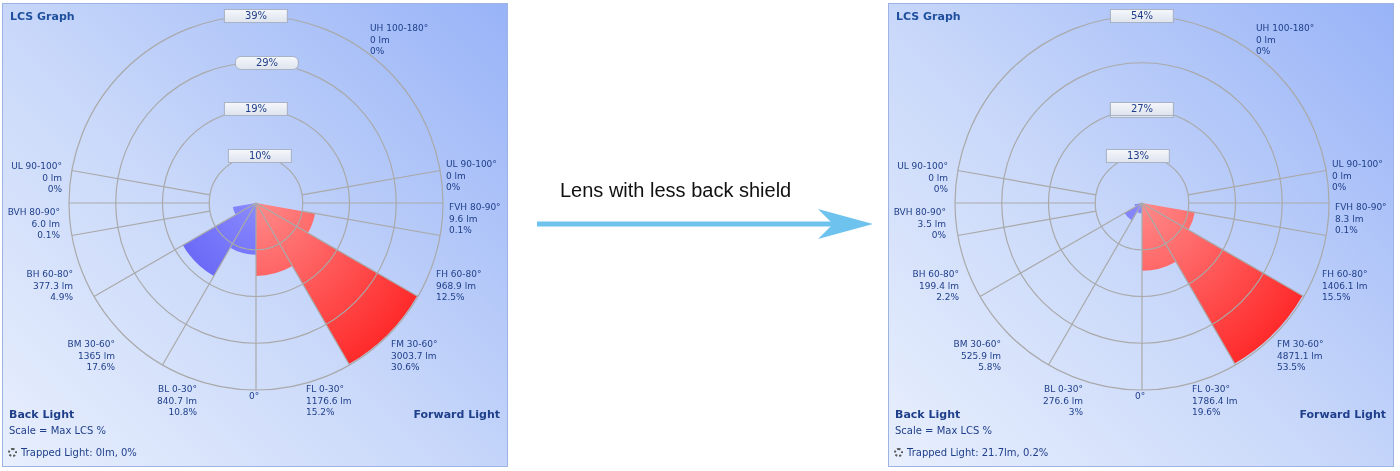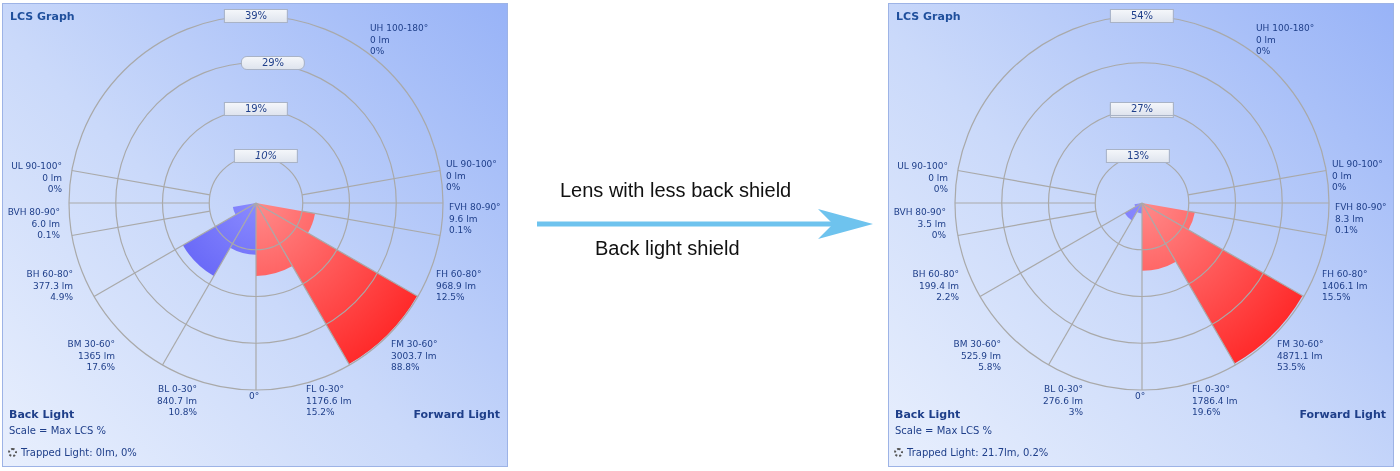--- a/index.html
+++ b/index.html
@@ -59,23 +59,23 @@
       <line x1="299.03976245332075" y1="190.88194769407102" x2="437.1590498132829" y2="166.52779077628404" stroke="#a9a9a9" stroke-width="1.2"></line>
       <line x1="253" y1="199" x2="159.5" y2="360.94675050769" stroke="#a9a9a9" stroke-width="1.2"></line>
       <line x1="253" y1="199" x2="91.05324949230999" y2="292.5" stroke="#a9a9a9" stroke-width="1.2"></line>
       <line x1="206.96023754667928" y1="207.11805230592898" x2="68.8409501867171" y2="231.472209223716" stroke="#a9a9a9" stroke-width="1.2"></line>
       <line x1="206.25" y1="199" x2="66" y2="199" stroke="#a9a9a9" stroke-width="1.2"></line>
       <line x1="206.96023754667928" y1="190.88194769407102" x2="68.8409501867171" y2="166.52779077628404" stroke="#a9a9a9" stroke-width="1.2"></line>
     </svg>
   <div class="title">LCS Graph</div>
 
   <div class="ring-lbl" style="left:253px;top:5px;">39%</div>
-  <div class="ring-lbl" style="left:270px;top:52px;border-radius:6px;">29%</div>
+  <div class="ring-lbl" style="left:264px;top:52px;border-radius:6px;">29%</div>
   <div class="ring-lbl" style="left:253px;top:98px;">19%</div>
-  <div class="ring-lbl" style="left:263px;top:145px;font-style:italic;">10%</div>
+  <div class="ring-lbl" style="left:257px;top:145px;">10%</div>
 
   <div class="lbl" style="left:367px;top:19px;">
     <div>UH 100-180°</div>
       <div>0 lm</div>
       <div>0%</div>
   </div>
   <div class="lbl" style="left:443px;top:155px;">
     <div>UL 90-100°</div>
       <div>0 lm</div>
       <div>0%</div>
@@ -86,21 +86,21 @@
       <div>0.1%</div>
   </div>
   <div class="lbl" style="left:433px;top:265px;">
     <div>FH 60-80°</div>
       <div>968.9 lm</div>
       <div>12.5%</div>
   </div>
   <div class="lbl" style="left:388px;top:335px;">
     <div>FM 30-60°</div>
       <div>3003.7 lm</div>
-      <div>88.8%</div>
+      <div>30.6%</div>
   </div>
   <div class="lbl" style="left:303px;top:380px;">
     <div>FL 0-30°</div>
       <div>1176.6 lm</div>
       <div>15.2%</div>
   </div>
   <div class="lbl r" style="right:310px;top:380px;">
     <div>BL 0-30°</div>
       <div>840.7 lm</div>
       <div>10.8%</div>
@@ -135,21 +135,20 @@
     <span>Trapped Light: 0lm, 0%</span>
   </div>
 </div>
 
 <div id="arrow-wrap">
   <div class="arrow-text" id="arrow-top">Lens with less back shield</div>
   <svg width="345" height="90" style="position:absolute;left:0;top:0;">
     <line x1="2" y1="49" x2="310" y2="49" stroke="#6ec3ee" stroke-width="5"></line>
     <polygon points="283,34 338,49 283,64 298,49" fill="#6ec3ee"></polygon>
   </svg>
-  <div class="arrow-text" id="arrow-bottom">Back light shield</div>
 </div>
 
 <div class="panel" id="panel-right">
   <svg class="chart" width="506" height="464" id="svg-1">
       <defs>
         <radialGradient id="gf1" cx="253" cy="199" r="187" gradientUnits="userSpaceOnUse">
           <stop offset="0" stop-color="#ff8a8a"></stop>
           <stop offset="1" stop-color="#ff2a2a"></stop>
         </radialGradient>
         <radialGradient id="gb1" cx="253" cy="199" r="187" gradientUnits="userSpaceOnUse">

